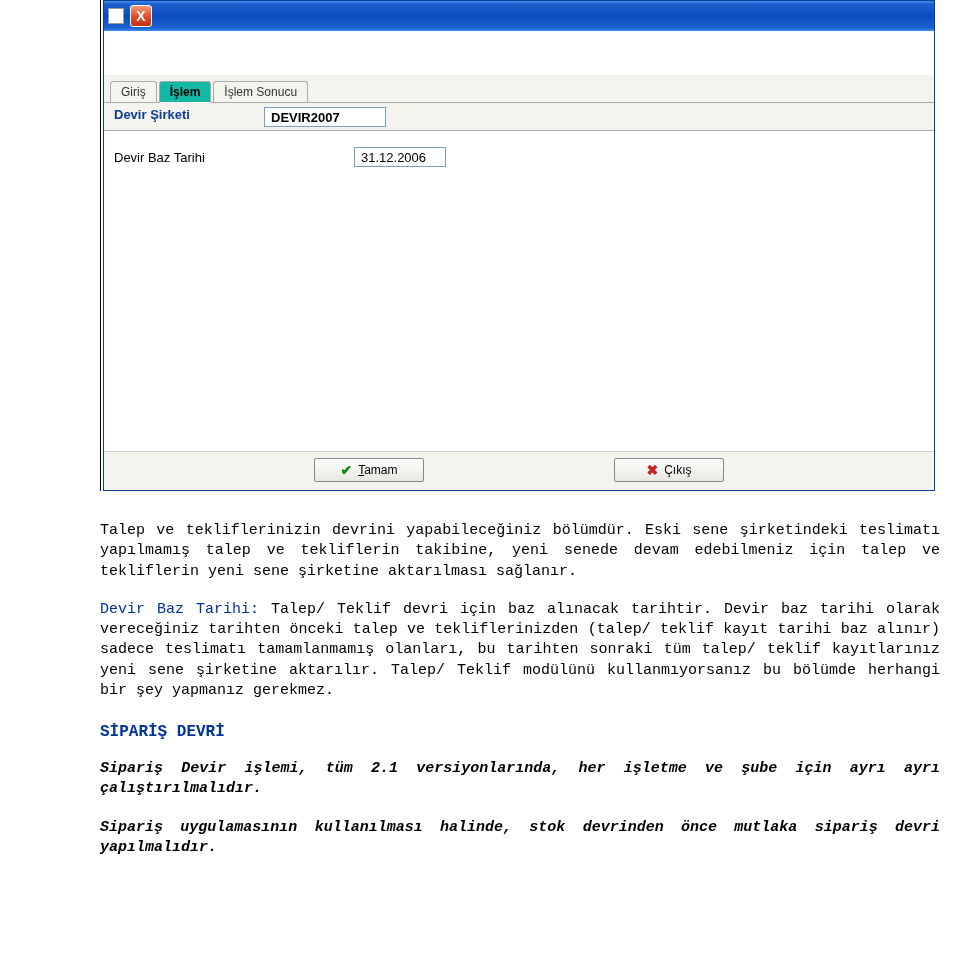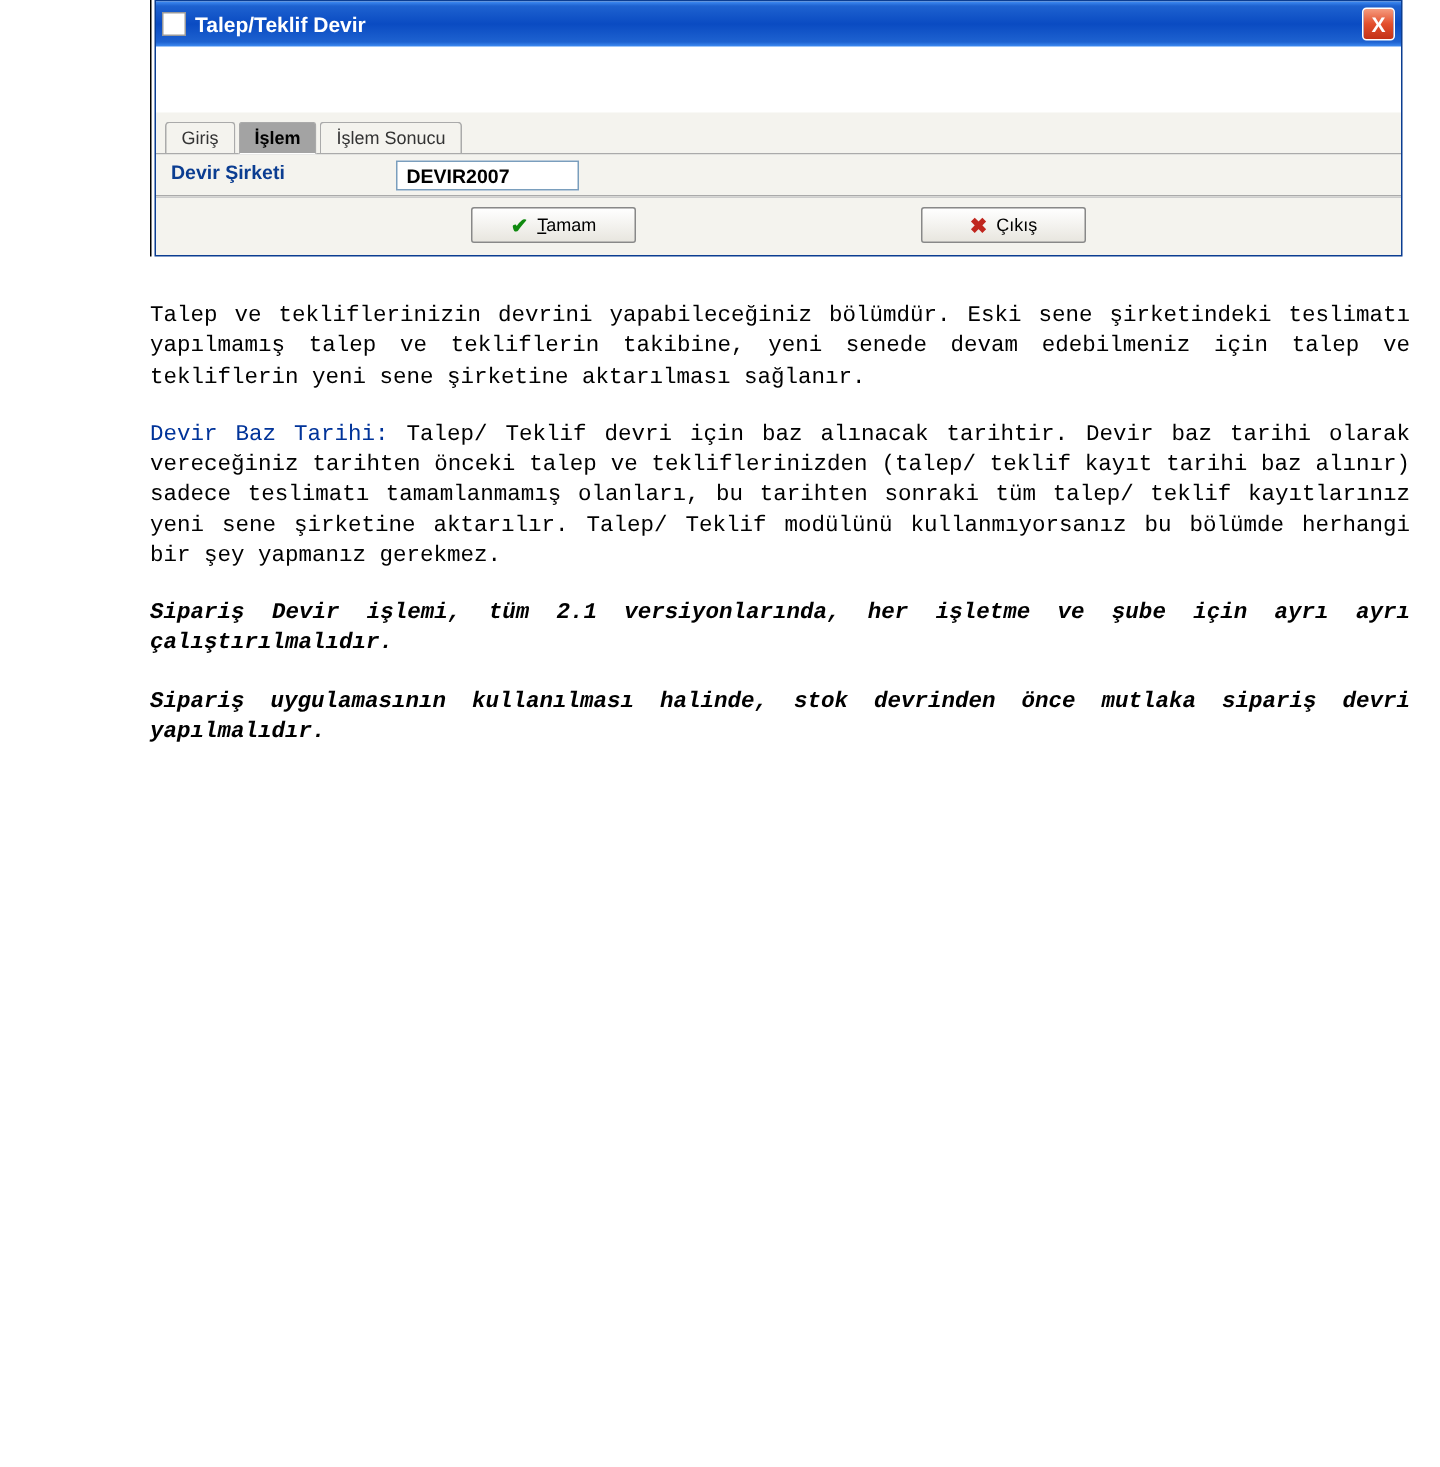--- a/index.html
+++ b/index.html
@@ -74,21 +74,21 @@
     border-bottom: none;
     background: #f4f3ee;
     color: #333;
     font-size: 12px;
     border-top-left-radius: 3px;
     border-top-right-radius: 3px;
     position: relative;
     cursor: pointer;
   }
   .tab.active {
-    background: #a3a3a3;
+    background: #14b8a6;
     font-weight: bold;
     color: #000;
     top: 1px;
     border-bottom: 1px solid #fff;
   }
   .headerbar {
     display: flex;
     background: #f4f3ee;
     border-bottom: 1px solid #aaa;
     padding: 4px 10px;
@@ -182,55 +182,61 @@
 </head>
 <body>
 
 <div class="doc-area">
 
   <div class="window-wrap">
     <div class="window">
 
       <div class="titlebar">
         <span class="app-icon"></span>
-        <span class="title-text">Talep/Teklif Devir</span>
         <div class="close-btn">
           <span>X</span>
         </div>
       </div>
 
       <div class="tabstrip">
         <div class="tab"><span>Giriş</span></div>
         <div class="tab active"><span>İşlem</span></div>
         <div class="tab"><span>İşlem Sonucu</span></div>
       </div>
 
       <div class="headerbar">
         <span class="lbl">Devir Şirketi</span>
         <span class="val">DEVIR2007</span>
       </div>
 
+      <div class="client-area">
+        <div class="form-row">
+          <span class="form-label">Devir Baz Tarihi</span>
+          <span class="form-input">31.12.2006</span>
+        </div>
+      </div>
 
       <div class="buttonbar">
         <div class="btn">
           <span class="ico ico-ok">✔</span>
           <span><u>T</u>amam</span>
         </div>
         <div class="btn">
           <span class="ico ico-x">✖</span>
           <span>Çıkış</span>
         </div>
       </div>
     </div>
   </div>
 
   <p class="para">Talep ve tekliflerinizin devrini yapabileceğiniz bölümdür. Eski sene şirketindeki teslimatı yapılmamış talep ve tekliflerin takibine, yeni senede devam edebilmeniz için talep ve tekliflerin yeni sene şirketine aktarılması sağlanır.</p>
 
   <p class="para">
     <span class="blue-strong">Devir Baz Tarihi:</span><span> Talep/ Teklif devri için baz alınacak tarihtir. Devir baz tarihi olarak vereceğiniz tarihten önceki talep ve tekliflerinizden </span><span class="strong">(talep/ teklif kayıt tarihi baz alınır)</span><span> sadece teslimatı tamamlanmamış olanları, bu tarihten sonraki tüm talep/ teklif kayıtlarınız yeni sene şirketine aktarılır. Talep/ Teklif modülünü kullanmıyorsanız bu bölümde herhangi bir şey yapmanız gerekmez.</span>
   </p>
 
+  <div class="heading-order">SİPARİŞ DEVRİ</div>
 
   <p class="para bold-ital">Sipariş Devir işlemi, tüm 2.1 versiyonlarında, her işletme ve şube için ayrı ayrı çalıştırılmalıdır.</p>
 
   <p class="para bold-ital">Sipariş uygulamasının kullanılması halinde, stok devrinden önce mutlaka sipariş devri yapılmalıdır.</p>
 
 </div>
 
 </body></html>

